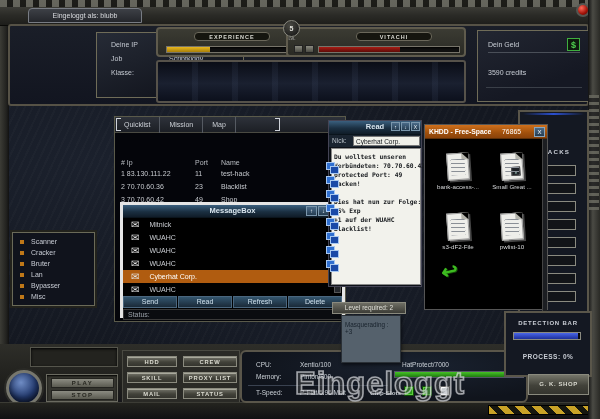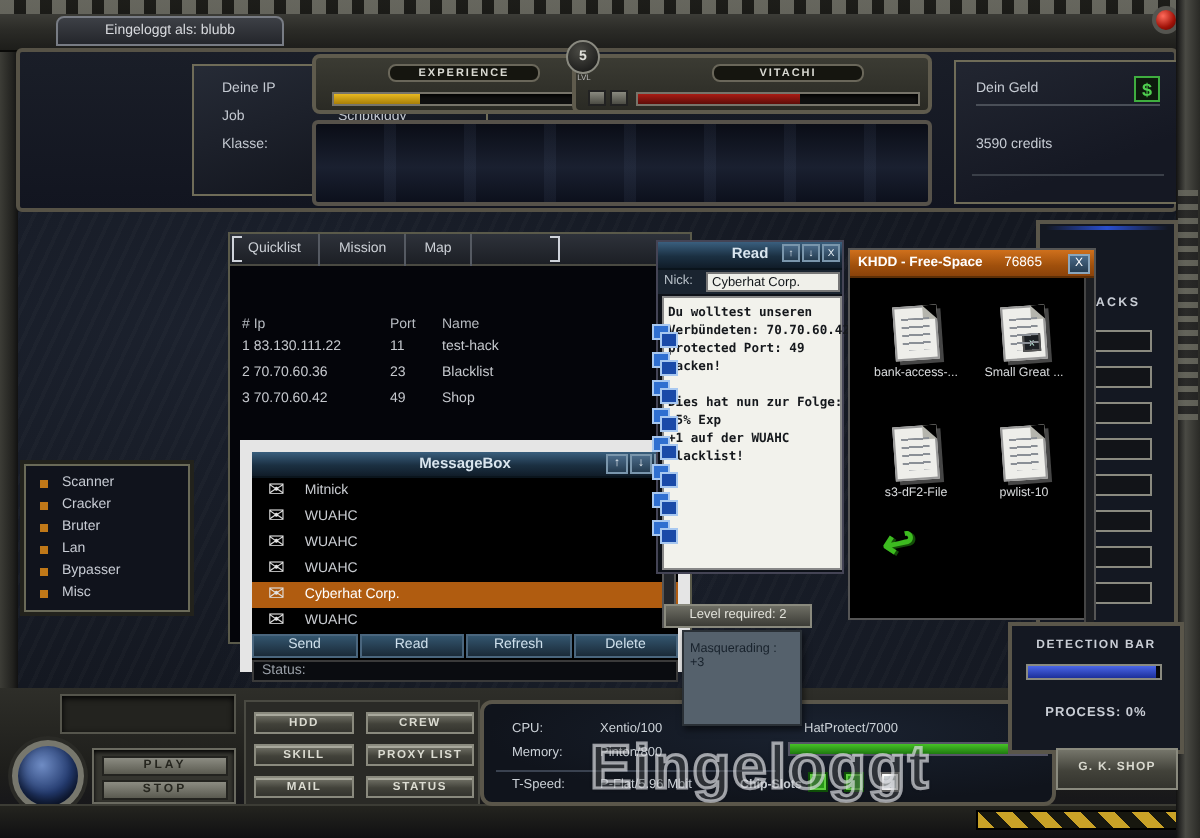--- a/index.html
+++ b/index.html
@@ -110,21 +110,21 @@
   .trow { position:absolute; left:6px; width:210px; display:flex; color:#c6c9cе; color:#c6c9ce; font-size:7px; cursor:pointer; }
   .c1 { width:74px; } .c2 { width:26px; } .c3 { flex:1; }
   .connect-stack { left:326px; top:162px; z-index:17; display:flex; flex-direction:column; gap:3px; }
   .connect-icon { position:relative; width:12px; height:11px; cursor:pointer; }
   .connect-icon::before, .connect-icon::after { content:""; position:absolute; width:7px; height:6px;
     background:#2f6fd0; border:1px solid #a8c8f0; }
   .connect-icon::before { left:0; top:0; }
   .connect-icon::after { left:4px; top:4px; background:#1a4aa8; }
 
   
-  .msgbox { left:120px; top:202px; width:225px; height:116px; z-index:12; background:#000; border:6px solid #e5e5e5;margin-top:18px; }
+  .msgbox { left:120px; top:202px; width:225px; height:116px; z-index:12; background:#000; border:3px solid #e5e5e5; }
   .titlebar { position:relative; height:13px;
     background:linear-gradient(180deg,#3a5f7e,#1b3042 55%,#101c28); border-bottom:1px solid #0a141c; }
   .titlebar .title { width:100%; text-align:center; color:#d9e5ee; font-size:7.5px; font-weight:bold; line-height:12px; }
   .winbtns { position:absolute; right:1px; top:1px; display:flex; gap:1px; }
   .winbtn { width:11px; height:10px; background:linear-gradient(180deg,#4a6a88,#253c50);
     border:1px solid #7a96ac; color:#e8f0f6; font-size:6px; line-height:9px; text-align:center; cursor:pointer; }
   .msg-list { position:relative; height:77px; background:#000; overflow:hidden; }
   .msg-row { display:flex; align-items:center; height:13px; padding-left:8px; cursor:pointer; }
   .msg-row.selected { background:#b05c10; }
   .msg-row.selected .msg-name { color:#fff; }

